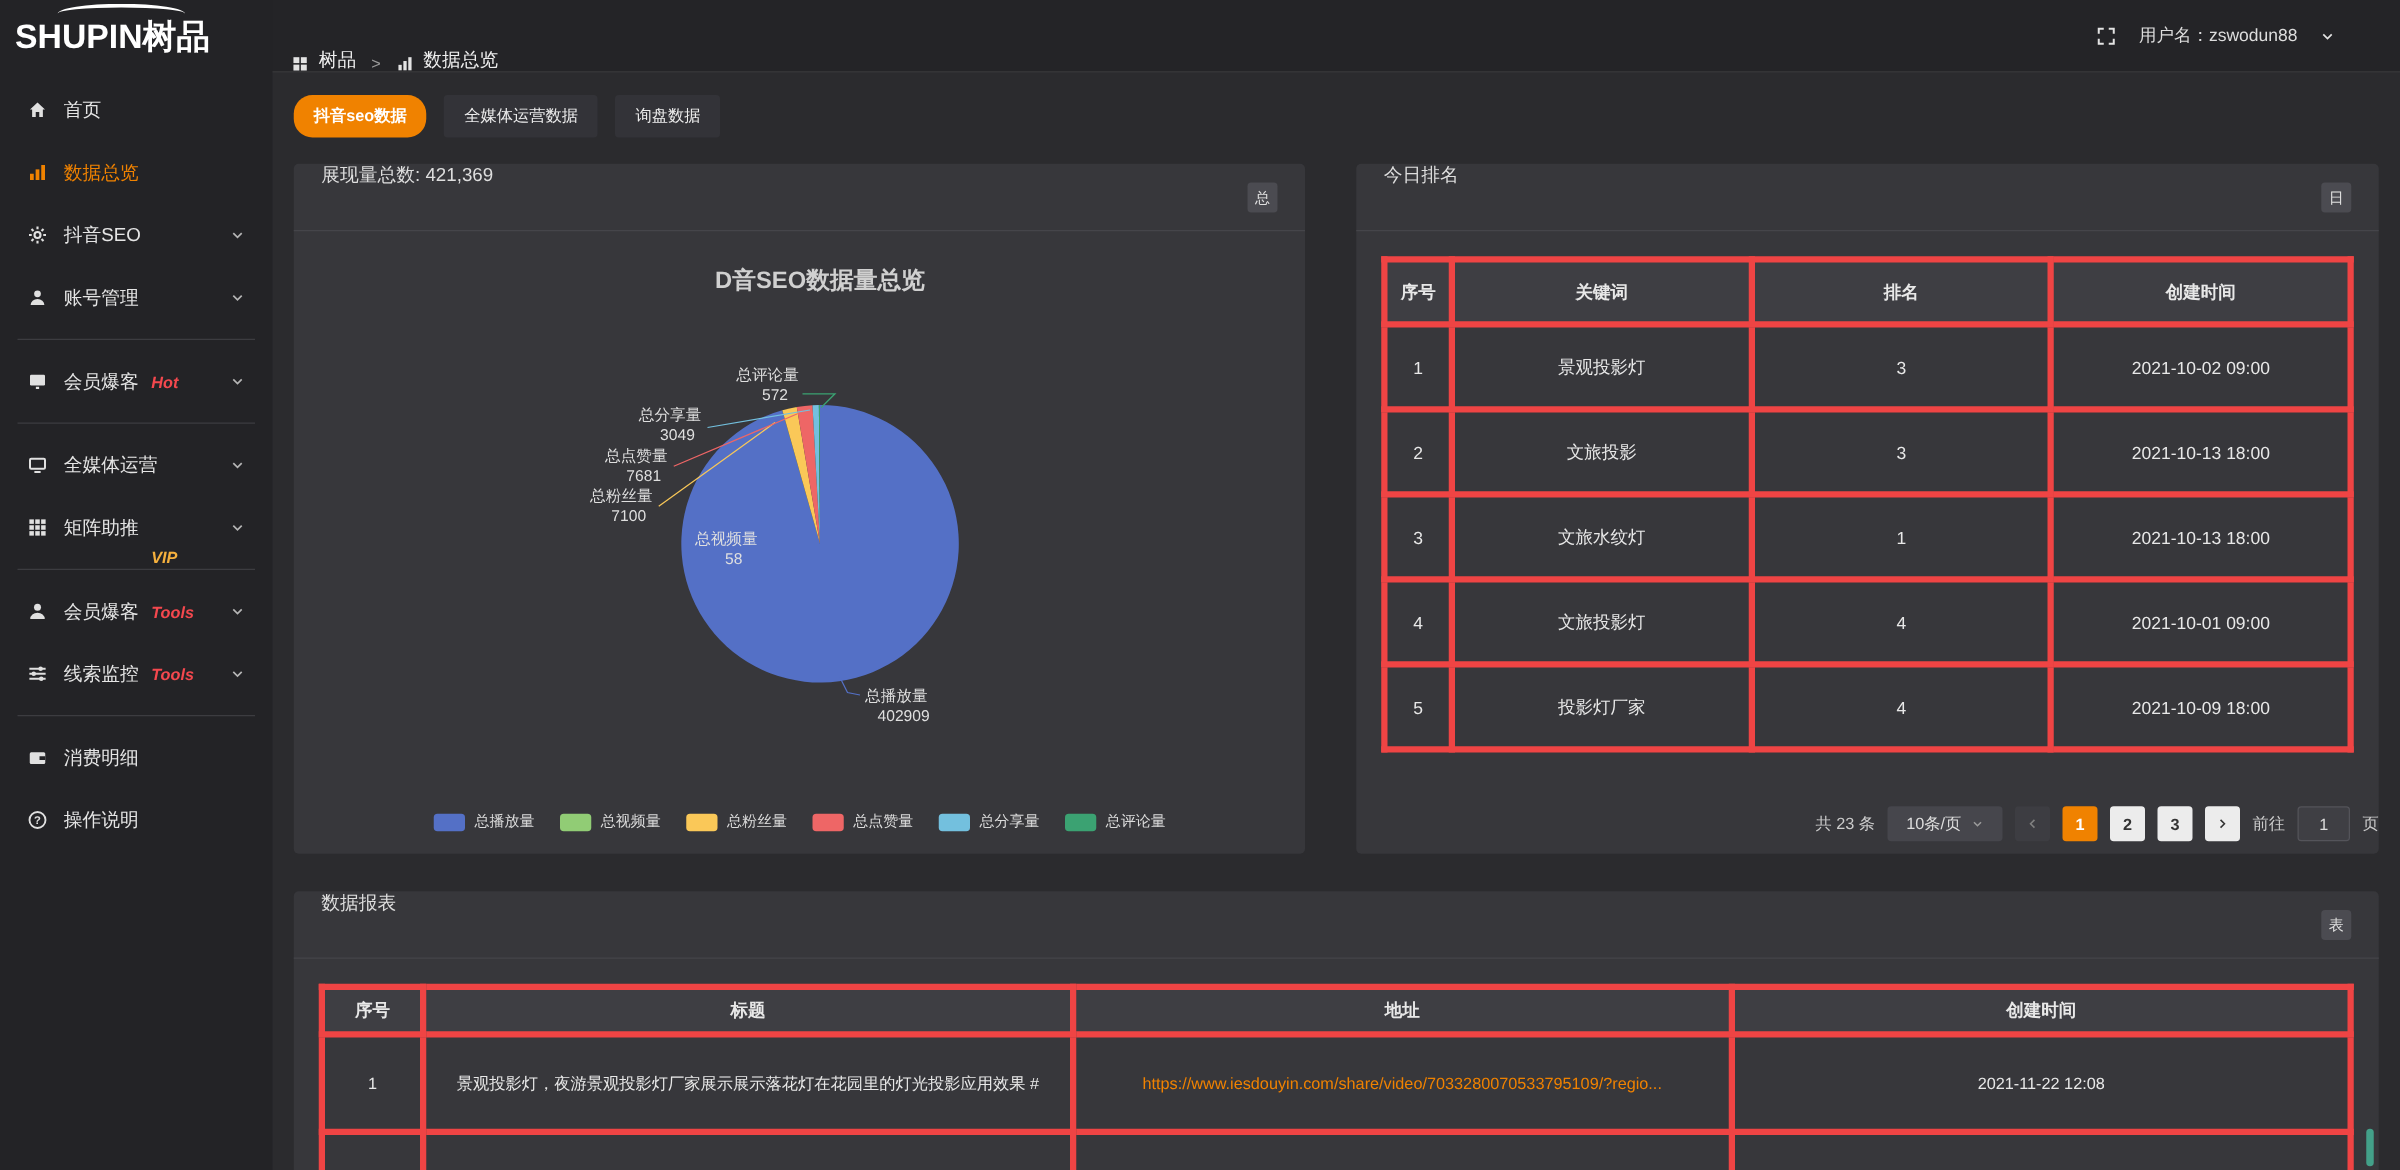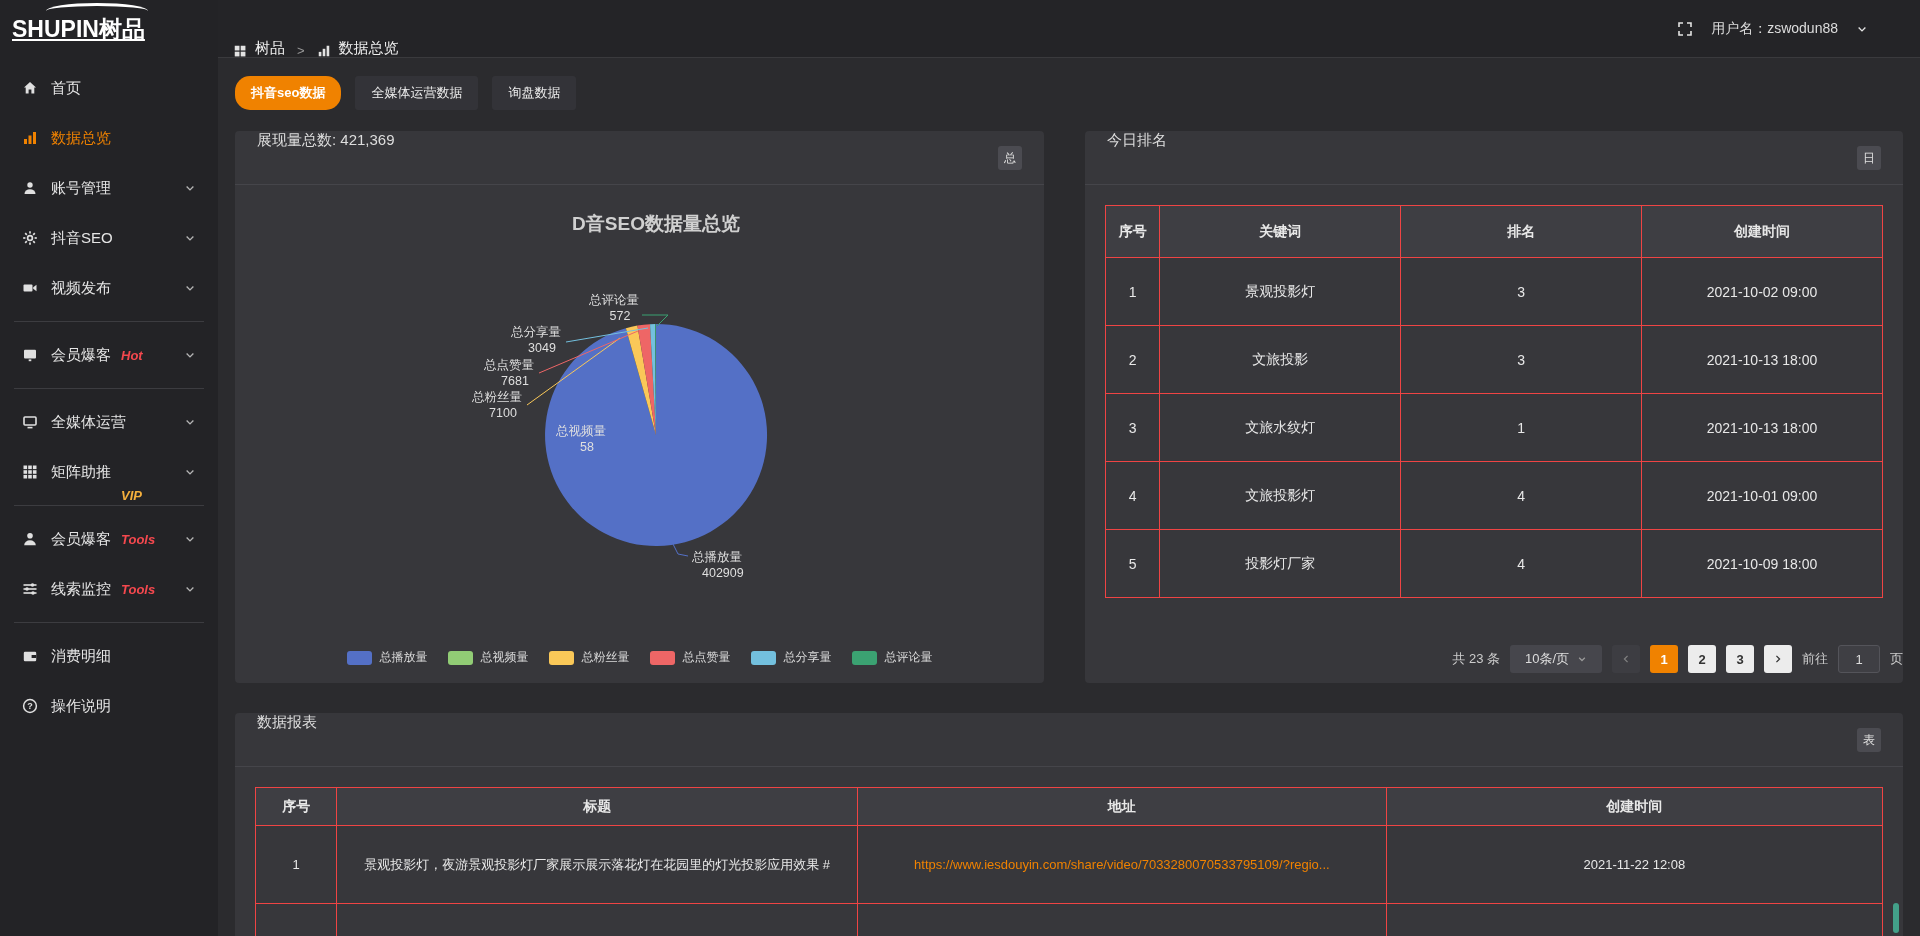--- a/index.html
+++ b/index.html
@@ -18,22 +18,22 @@
   .icon { display:inline-flex; align-items:center; justify-content:center; color:#e3e3e3; }
   .chev { width:12px; height:12px; }
 
   
   .sidebar { position:absolute; top:0; left:0; width:218px; height:936px;
     background:#232326; z-index:6; }
   .logo { height:58px; display:flex; align-items:center; padding-left:12px;
     position:relative; }
   .logo-arc { position:absolute; left:46px; top:3px; width:102px; height:16px;
     border-top:3px solid #fff; border-radius:50%; }
-  .logo-text { font-size:23px; font-weight:bold; color:#fff; letter-spacing:0px;
-    white-space:nowrap;text-decoration:underline; }
+  .logo-text { font-size:27px; font-weight:bold; color:#fff; letter-spacing:0px;
+    white-space:nowrap; }
   .menu { padding-top:5px; }
   .menu-item { height:50px; display:flex; align-items:center; padding:0 0 0 22px;
     cursor:pointer; font-size:15px; color:#e5e5e5; position:relative; }
   .menu-item .mi-icon { width:16px; height:16px; margin-right:13px; color:#e0e0e0; }
   .menu-item.active { color:#f08200; }
   .menu-item.active .mi-icon { color:#f08200; }
   .mi-badge { font-size:13px; font-style:italic; font-weight:bold; margin-left:10px; }
   .mi-badge.red { color:#f4484e; }
   .mi-badge.vip { color:#f5b03d;margin-top:47px; }
   .mi-chevron { position:absolute; right:22px; color:#b5b5b5; }
@@ -64,21 +64,21 @@
   .legend { position:absolute; left:0; right:0; bottom:16px; display:flex;
     justify-content:center; gap:20px; }
   .legend-item { display:flex; align-items:center; gap:8px; font-size:12px;
     color:#dcdcdc; cursor:pointer; }
   .legend-chip { width:25px; height:14px; border-radius:3px; }
 
   
   table { border-collapse:collapse; table-layout:fixed; }
   .dk-table { margin:20px; width:calc(100% - 40px); }
   .dk-table th { background:#3e3e43; font-weight:bold; }
-  .dk-table th, .dk-table td { border:1px solid #ef4444; text-align:center;
+  .dk-table th, .dk-table td { border:5px solid #ef4444; text-align:center;
     font-size:14px; color:#e8e8e8; }
   #rank-table th { height:52px; }
   #rank-table td { height:68px; }
   #report-table th { height:38px; }
   #report-table td { height:78px; font-size:13px; padding:0 8px; white-space:nowrap;
     overflow:hidden; text-overflow:ellipsis; }
   #report-table td.link-cell a { color:#f08200; text-decoration:none; }
 
   
   .pagination { position:absolute; left:0; right:0; top:440px; display:flex;
@@ -162,34 +162,20 @@
             <rect x="2" y="9" width="3" height="5" fill="currentColor"></rect>
             <rect x="6.5" y="5.5" width="3" height="8.5" fill="currentColor"></rect>
             <rect x="11" y="2" width="3" height="12" fill="currentColor"></rect>
           </svg>
         </span>
         <span>数据总览</span>
       </div>
       <div class="menu-item">
         <span class="mi-icon icon">
           <svg width="16" height="16" viewBox="0 0 16 16">
-            <circle cx="8" cy="5" r="2.7" fill="currentColor"></circle>
-            <path d="M2.5 14 a5.5 4.8 0 0 1 11 0 Z" fill="currentColor"></path>
-          </svg>
-        </span>
-        <span>账号管理</span>
-        <span class="mi-chevron icon">
-          <svg width="12" height="12" viewBox="0 0 16 16" fill="none" stroke="currentColor" stroke-width="1.8">
-            <path d="M3.5 6 L8 10.5 L12.5 6"></path>
-          </svg>
-        </span>
-      </div>
-      <div class="menu-item">
-        <span class="mi-icon icon">
-          <svg width="16" height="16" viewBox="0 0 16 16">
             <circle cx="8" cy="8" r="2.4" fill="none" stroke="currentColor" stroke-width="1.7"></circle>
             <g stroke="currentColor" stroke-width="1.7">
               <line x1="8" y1="1.2" x2="8" y2="3.4"></line>
               <line x1="8" y1="12.6" x2="8" y2="14.8"></line>
               <line x1="1.2" y1="8" x2="3.4" y2="8"></line>
               <line x1="12.6" y1="8" x2="14.8" y2="8"></line>
               <line x1="3.2" y1="3.2" x2="4.8" y2="4.8"></line>
               <line x1="11.2" y1="11.2" x2="12.8" y2="12.8"></line>
               <line x1="3.2" y1="12.8" x2="4.8" y2="11.2"></line>
               <line x1="11.2" y1="4.8" x2="12.8" y2="3.2"></line>
@@ -199,25 +185,25 @@
         <span>抖音SEO</span>
         <span class="mi-chevron icon">
           <svg width="12" height="12" viewBox="0 0 16 16" fill="none" stroke="currentColor" stroke-width="1.8">
             <path d="M3.5 6 L8 10.5 L12.5 6"></path>
           </svg>
         </span>
       </div>
       <div class="menu-item">
         <span class="mi-icon icon">
           <svg width="16" height="16" viewBox="0 0 16 16">
-            <rect x="1.5" y="4.5" width="9" height="7" rx="1" fill="currentColor"></rect>
-            <path d="M11.2 7.2 L14.5 4.8 V11.2 L11.2 8.8 Z" fill="currentColor"></path>
-          </svg>
-        </span>
-        <span>视频发布</span>
+            <circle cx="8" cy="5" r="2.7" fill="currentColor"></circle>
+            <path d="M2.5 14 a5.5 4.8 0 0 1 11 0 Z" fill="currentColor"></path>
+          </svg>
+        </span>
+        <span>账号管理</span>
         <span class="mi-chevron icon">
           <svg width="12" height="12" viewBox="0 0 16 16" fill="none" stroke="currentColor" stroke-width="1.8">
             <path d="M3.5 6 L8 10.5 L12.5 6"></path>
           </svg>
         </span>
       </div>
       <div class="menu-divider"></div>
       <div class="menu-item">
         <span class="mi-icon icon">
           <svg width="16" height="16" viewBox="0 0 16 16">

